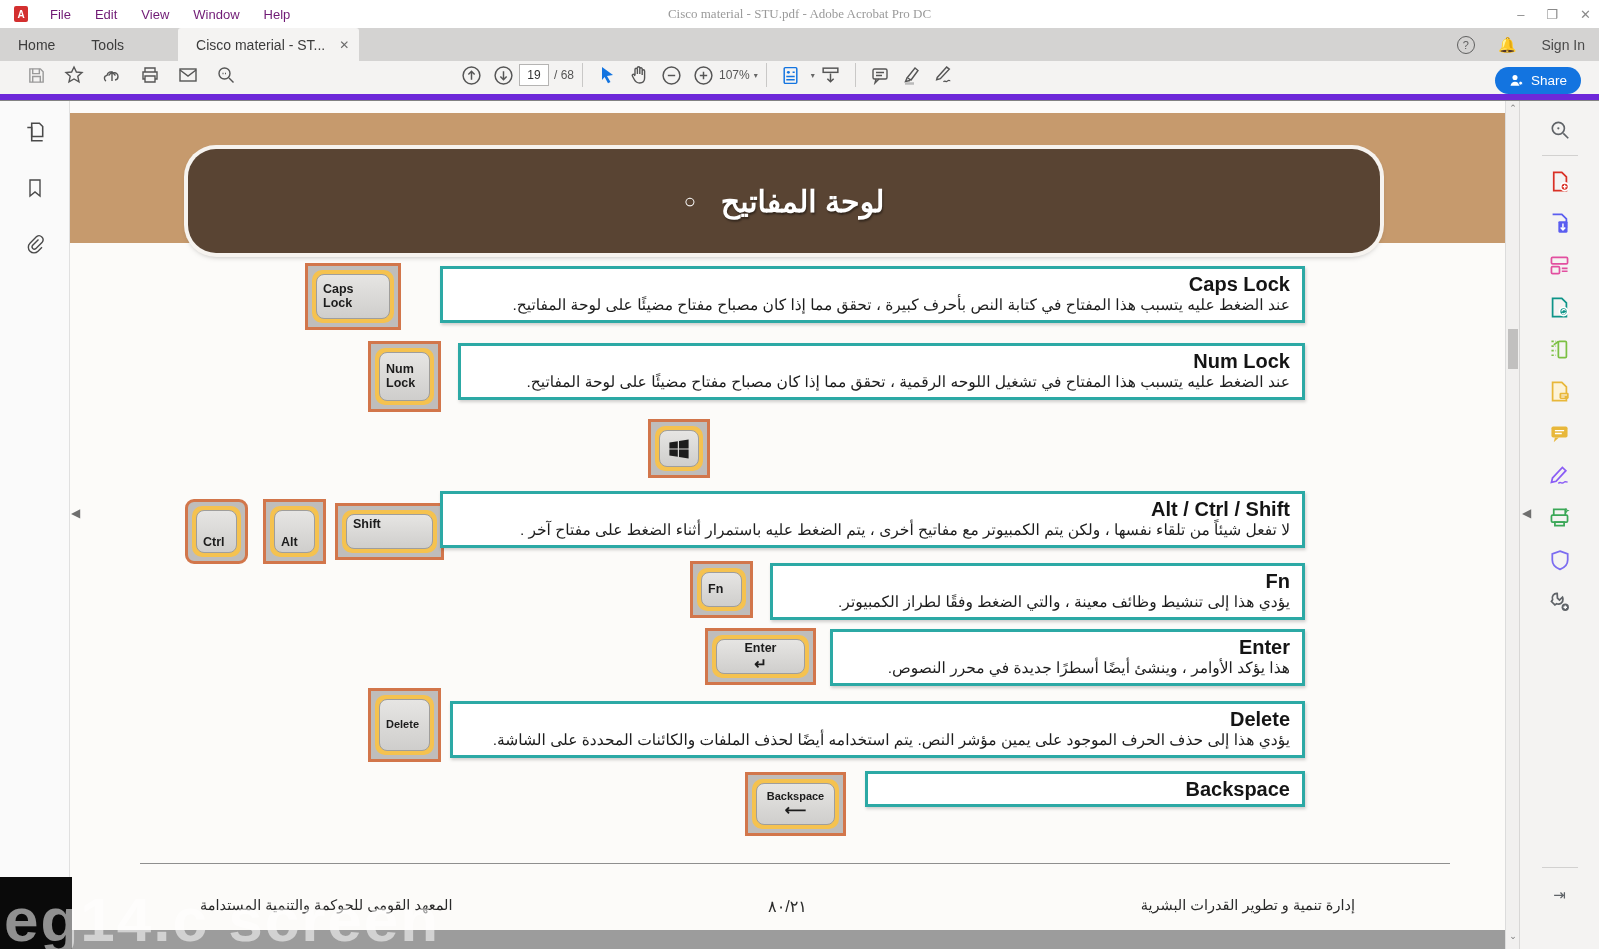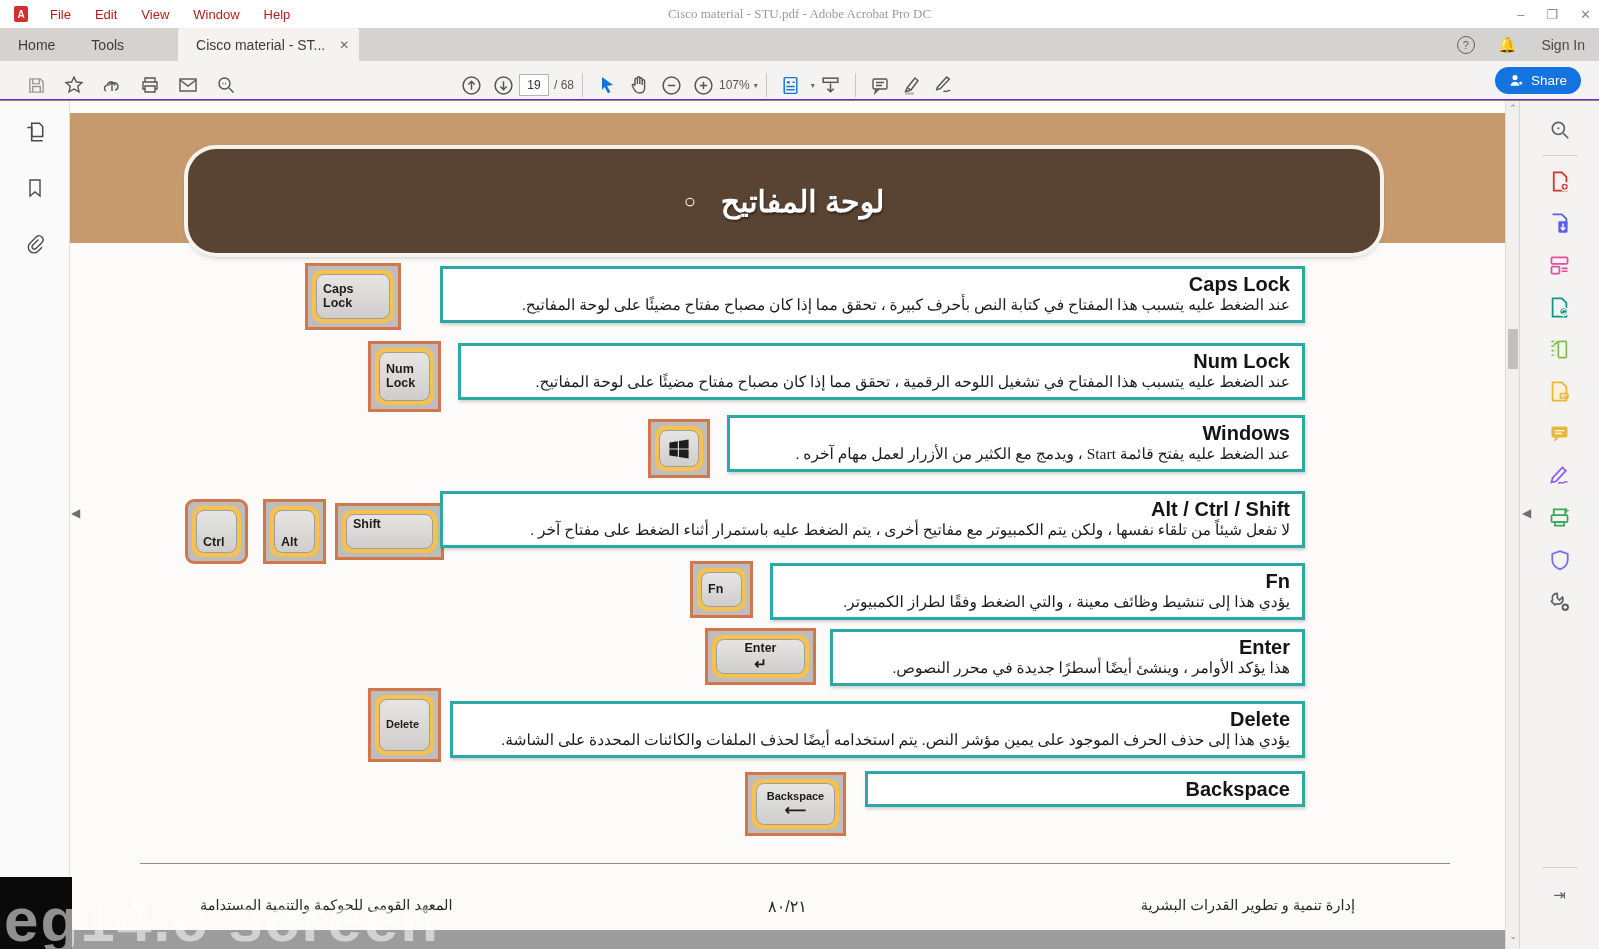--- a/index.html
+++ b/index.html
@@ -5,42 +5,42 @@
   * { margin:0; padding:0; box-sizing:border-box; }
   html,body { width:1599px; height:949px; overflow:hidden; background:#838383;
     font-family:"Liberation Sans", sans-serif; }
   .app { position:relative; width:1599px; height:949px; }
 
   
   .titlebar { position:absolute; left:0; top:0; width:100%; height:28px; background:#ffffff;
     display:flex; align-items:center; font-size:13px; color:#8a8a8a; }
   .acro-logo { width:14px; height:16px; margin:0 10px 0 14px; background:#d32f2f; border-radius:2px;
     color:#fff; font-size:10px; display:flex; align-items:center; justify-content:center; font-weight:bold; }
-  .menu-item { color:#b91c1c; margin:0 12px; cursor:default; }
+  .menu-item { color:#701a75; margin:0 12px; cursor:default; }
   .tb-title { position:absolute; left:0; right:0; text-align:center; color:#9a9a9a; pointer-events:none;font-family:Liberation Serif, serif; }
   .win-controls { position:absolute; right:8px; top:0; height:28px; display:flex; align-items:center; gap:22px;
     color:#8a8a8a; font-size:13px; }
   .win-controls span { cursor:default; }
 
   
   .tabbar { position:absolute; left:0; top:28px; width:100%; height:33px; background:#d4d3d2;
     display:flex; align-items:stretch; font-size:14px; color:#3c3c3c; }
   .tab { display:flex; align-items:center; padding:0 18px; cursor:pointer; }
   .tab.doc { background:#f4f3f2; border-top-left-radius:3px; border-top-right-radius:3px; margin-left:36px;
     padding-right:10px; gap:14px; }
   .tab .x { color:#6b6b6b; font-size:12px; }
   .tabbar-right { position:absolute; right:14px; top:0; height:33px; display:flex; align-items:center; gap:24px;
     color:#4a4a4a; font-size:14px; }
   .circ-q { width:18px; height:18px; border:1.5px solid #5f5f5f; border-radius:50%; font-size:11px;
     display:flex; align-items:center; justify-content:center; color:#5f5f5f; }
   .bell { color:#b9b9b9; font-size:15px; }
 
   
   .toolbar { position:absolute; left:0; top:61px; width:100%; height:39px; background:#f4f3f2;
-    border-bottom:1px solid #6d28d9; display:flex; align-items:flex-end; color:#4a4a4a; }
+    border-bottom:6px solid #6d28d9; display:flex; align-items:flex-start; color:#4a4a4a; }
   .tgroup { display:flex; align-items:center; gap:6px; }
   .tbtn { width:32px; height:28px; display:flex; align-items:center; justify-content:center; border-radius:3px; cursor:pointer; }
   .tbtn svg { display:block; }
   .sep { width:1px; height:24px; background:#c9c8c7; margin:0 8px; }
   .page-num-input { width:30px; height:22px; border:1px solid #b5b4b3; background:#fff; text-align:center;
     font-size:12px; color:#333; }
   .page-total { font-size:12px; color:#555; margin-left:5px; }
   .zoom-label { font-size:12px; color:#555; }
   .caret { font-size:8px; color:#666; margin-left:4px; }
   .toolbar-center { position:absolute; left:455px; display:flex; align-items:center; }
@@ -77,21 +77,21 @@
   .banner { position:absolute; left:118px; top:48px; width:1192px; height:104px; background:#594433;
     border-radius:28px; box-shadow:0 0 0 4px #f6f3ef, 0 3px 6px rgba(0,0,0,.35);
     display:flex; align-items:center; justify-content:center; gap:120px; color:#fff; }
   .banner .ben { font-size:35px; font-weight:bold; letter-spacing:1px; text-shadow:1px 2px 2px rgba(0,0,0,.4); }
   .banner .bullet { font-size:20px; margin-right:-95px; }
   .banner .bar { font-size:30px; font-weight:bold; text-shadow:1px 2px 2px rgba(0,0,0,.4); }
 
   .tealbox { position:absolute; background:#fff; border:3px solid #2ca9a5; box-shadow:1px 2px 3px rgba(0,0,0,.18);
     padding:4px 12px 4px 8px; text-align:right; overflow:hidden; }
   .tealbox .bt { font-size:20px; font-weight:bold; color:#151515; line-height:1.1; }
-  .tealbox .bd { font-size:15.5px; color:#1d1d1d; line-height:1.35;font-family:Liberation Serif, serif; }
+  .tealbox .bd { font-size:15.5px; color:#1d1d1d; line-height:1.35; }
 
   .key { position:absolute; border:3px solid #d2764b; background:#bfbdbb; padding:4px; display:flex; }
   .kin { flex:1; background:#f5c24f; border-radius:10px; padding:4px; display:flex; }
   .cap { flex:1; background:linear-gradient(#e6e5e3,#cfcecc); border:1px solid #9f9e9c; border-radius:8px;
     display:flex; align-items:flex-end; padding:3px 6px; font-size:12.5px; font-weight:bold; color:#1c1c1c; line-height:1.05; }
   .cap.small-two { align-items:center; }
   .cap.centered { align-items:center; justify-content:center; }
   .cap.col { flex-direction:column; align-items:center; justify-content:center; gap:0; }
   .cap .arrow { font-size:15px; font-weight:bold; line-height:1; }
 
@@ -386,24 +386,20 @@
         </div>
 
         <div class="tealbox b1">
           <div class="bt">Caps Lock</div>
           <div class="bd" dir="rtl">عند الضغط عليه يتسبب هذا المفتاح في كتابة النص بأحرف كبيرة ، تحقق مما إذا كان مصباح مفتاح مضيئًا على لوحة المفاتيح.</div>
         </div>
         <div class="tealbox b2">
           <div class="bt">Num Lock</div>
           <div class="bd" dir="rtl">عند الضغط عليه يتسبب هذا المفتاح في تشغيل اللوحه الرقمية ، تحقق مما إذا كان مصباح مفتاح مضيئًا على لوحة المفاتيح.</div>
         </div>
-        <div class="tealbox b3">
-          <div class="bt">Windows</div>
-          <div class="bd" dir="rtl">عند الضغط عليه يفتح قائمة Start ، ويدمج مع الكثير من الأزرار لعمل مهام آخره .</div>
-        </div>
         <div class="tealbox b4">
           <div class="bt">Alt / Ctrl / Shift</div>
           <div class="bd" dir="rtl">لا تفعل شيئاً من تلقاء نفسها ، ولكن يتم الكمبيوتر مع مفاتيح أخرى ، يتم الضغط عليه باستمرار أثناء الضغط على مفتاح آخر .</div>
         </div>
         <div class="tealbox b5">
           <div class="bt">Fn</div>
           <div class="bd" dir="rtl">يؤدي هذا إلى تنشيط وظائف معينة ، والتي الضغط وفقًا لطراز الكمبيوتر.</div>
         </div>
         <div class="tealbox b6">
           <div class="bt">Enter</div>

